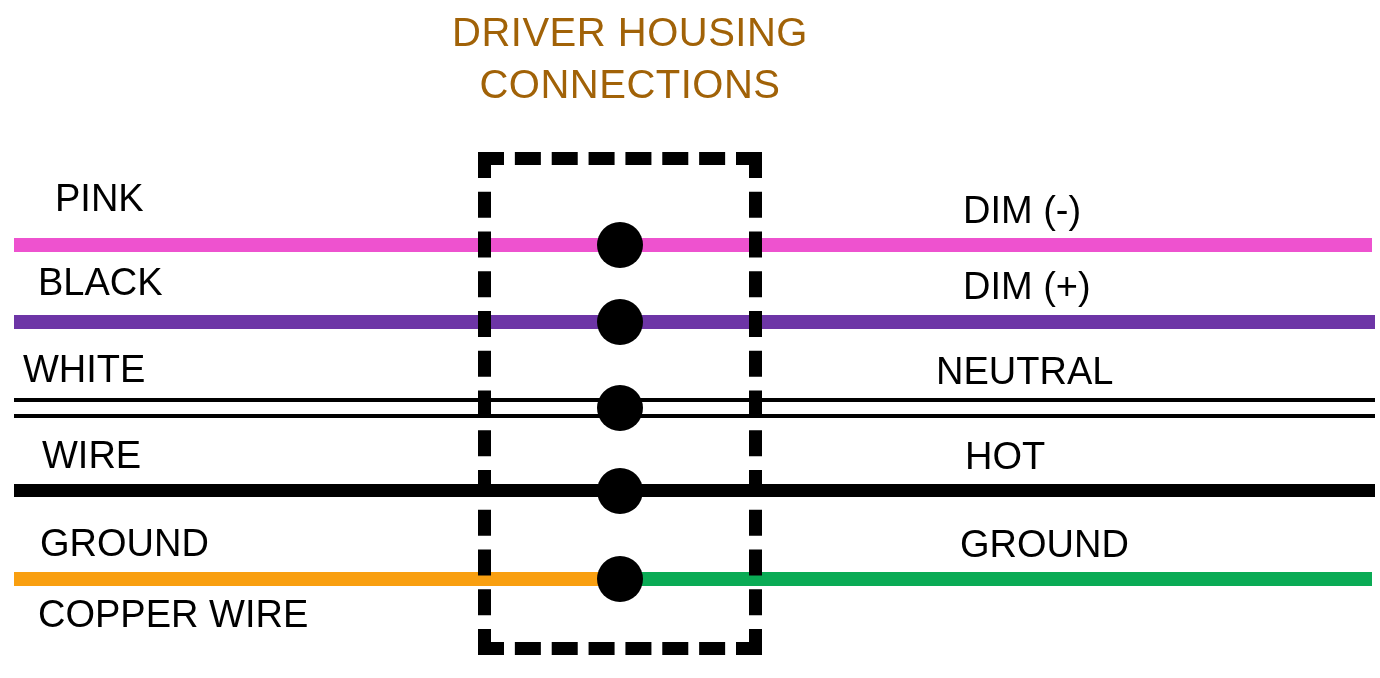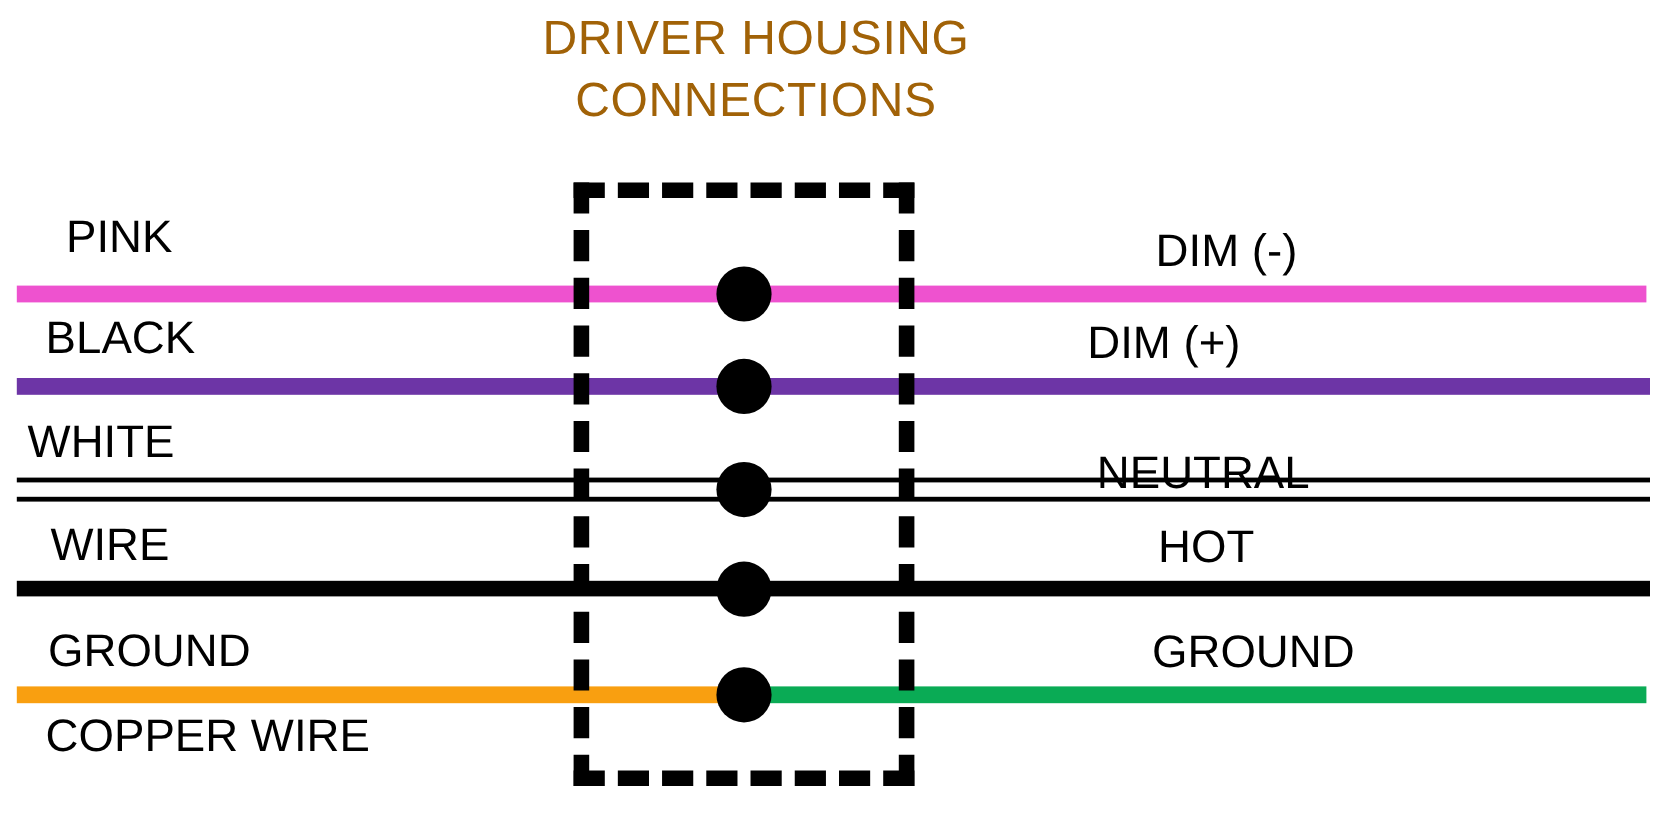--- a/index.html
+++ b/index.html
@@ -126,21 +126,21 @@
   <div class="label label-left" style="left:23px; top:350px;">WHITE</div>
 
   <div class="label label-left" style="left:42px; top:436px;">WIRE</div>
 
   <div class="label label-left" style="left:40px; top:524px;">GROUND</div>
 
   <div class="label label-left" style="left:38px; top:595px;">COPPER WIRE</div>
 
   <div class="label label-right" style="left:963px; top:191px;">DIM (-)</div>
 
-  <div class="label label-right" style="left:906px; top:267px;">DIM (+)</div>
+  <div class="label label-right" style="left:963px; top:267px;">DIM (+)</div>
 
-  <div class="label label-right" style="left:914px; top:352px;margin-top:24px;">NEUTRAL</div>
+  <div class="label label-right" style="left:936px; top:352px;">NEUTRAL</div>
 
   <div class="label label-right" style="left:965px; top:437px;">HOT</div>
 
   <div class="label label-right" style="left:960px; top:525px;">GROUND</div>
 
 </div>
 
 </body></html>

